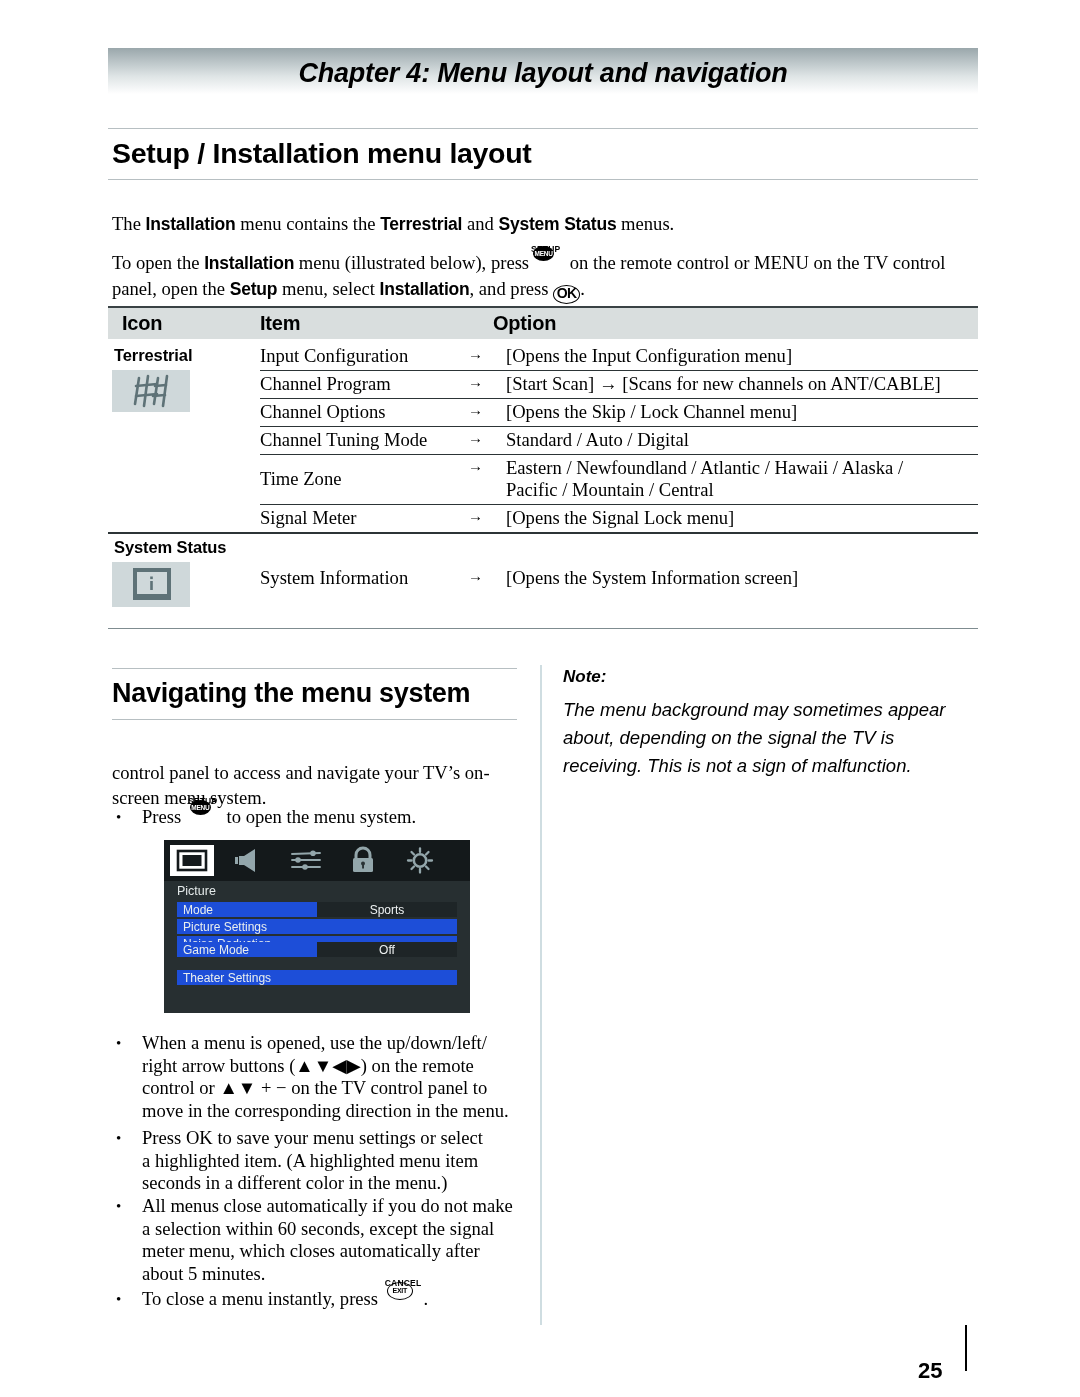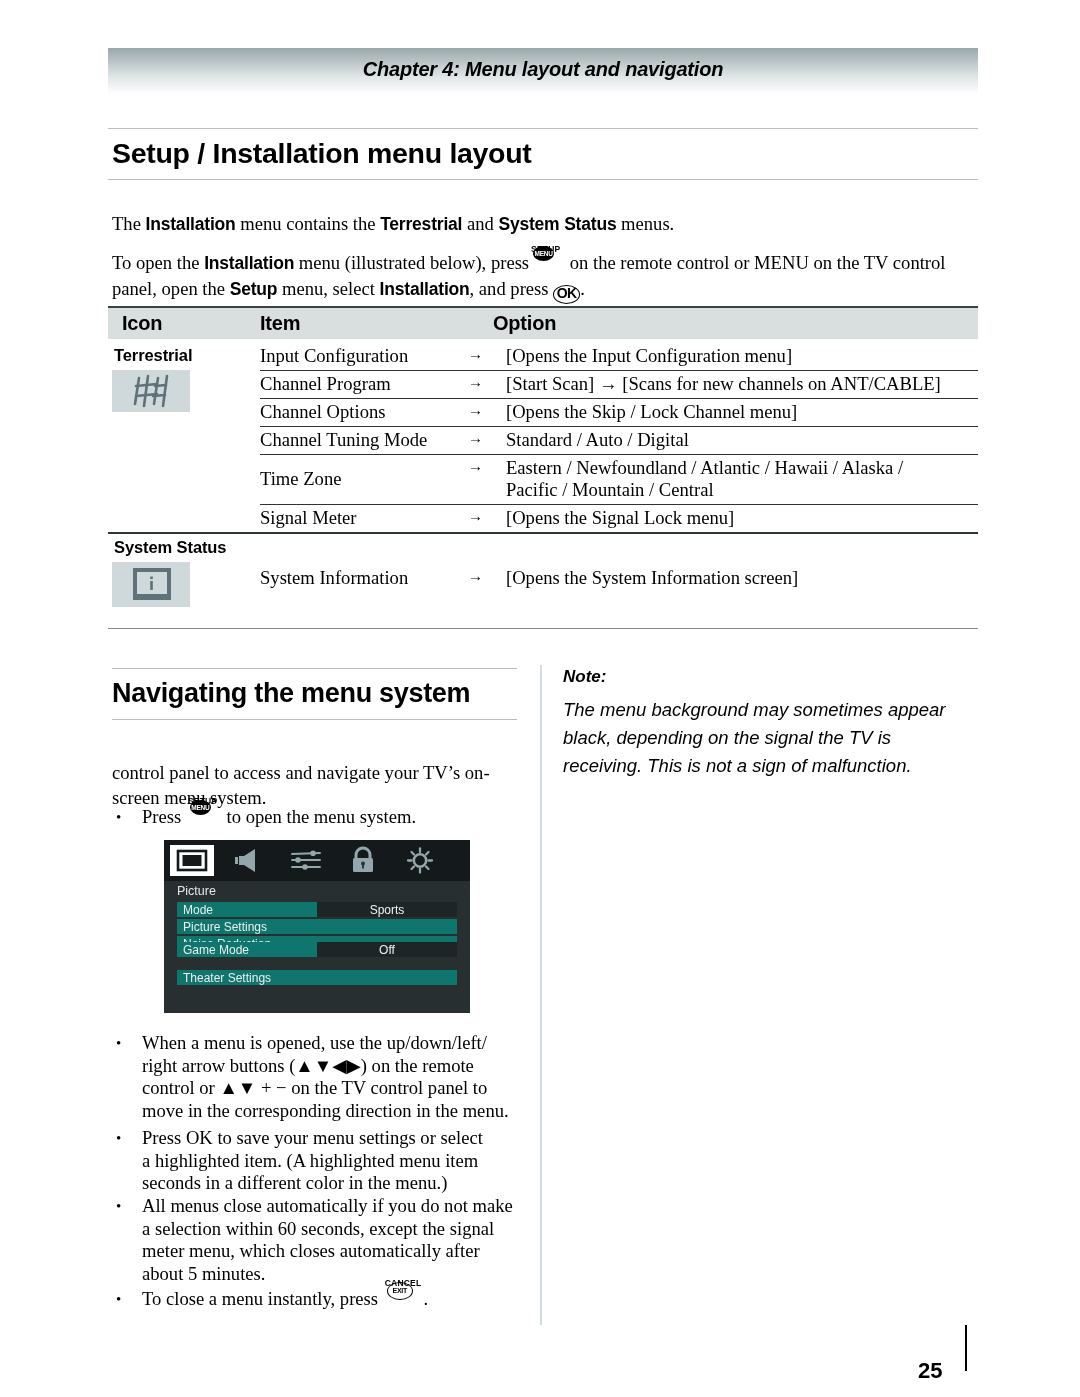--- a/index.html
+++ b/index.html
@@ -27,21 +27,21 @@
   }
   .chapter-title {
     position: absolute;
     left: 0;
     top: 0;
     width: 100%;
     text-align: center;
     font-family: "Liberation Sans", sans-serif;
     font-weight: bold;
     font-style: italic;
-    font-size: 20px;
+    font-size: 27px;
     letter-spacing: -0.2px;
     color: #000;
     padding-top: 10px;
     box-sizing: border-box;
   }
 
   
   .rule {
     position: absolute;
     background: #b7bfc2;
@@ -306,21 +306,21 @@
     left: 13px;
     top: 3px;
     color: #e4eaea;
     font-size: 12.5px;
   }
   .osd-row {
     position: absolute;
     left: 13px;
     width: 280px;
     height: 15px;
-    background: #0f766e;
+    background: #1d4ed8;
   }
   .osd-row .lbl {
     position: absolute;
     left: 6px;
     top: 1px;
     color: #e9eeee;
     font-size: 12px;
   }
   .osd-row .valbox {
     position: absolute;
@@ -594,18 +594,18 @@
   <span class="btxt">
     <span>To close a menu instantly, press</span>
     <span class="key-wrap"><span class="key-cap">CANCEL</span><span class="key-exit">EXIT</span></span>
     <span>.</span>
   </span>
 </div>
 
 <div class="note-title" style="left:563px; top:667px;">Note:</div>
 <div class="note-body" style="left:563px; top:696px; width:415px;">
   <span>The menu background may sometimes appear</span><br>
-  <span>black, depending on the signal the TV is</span><br>
+  <span>about, depending on the signal the TV is</span><br>
   <span>receiving. This is not a sign of malfunction.</span>
 </div>
 
 <div class="page-num" style="left:918px; top:1331px;margin-top:27px;">25</div>
 <div class="page-rule" style="left:965px; top:1325px; height:46px;"></div>
 
 </body></html>

